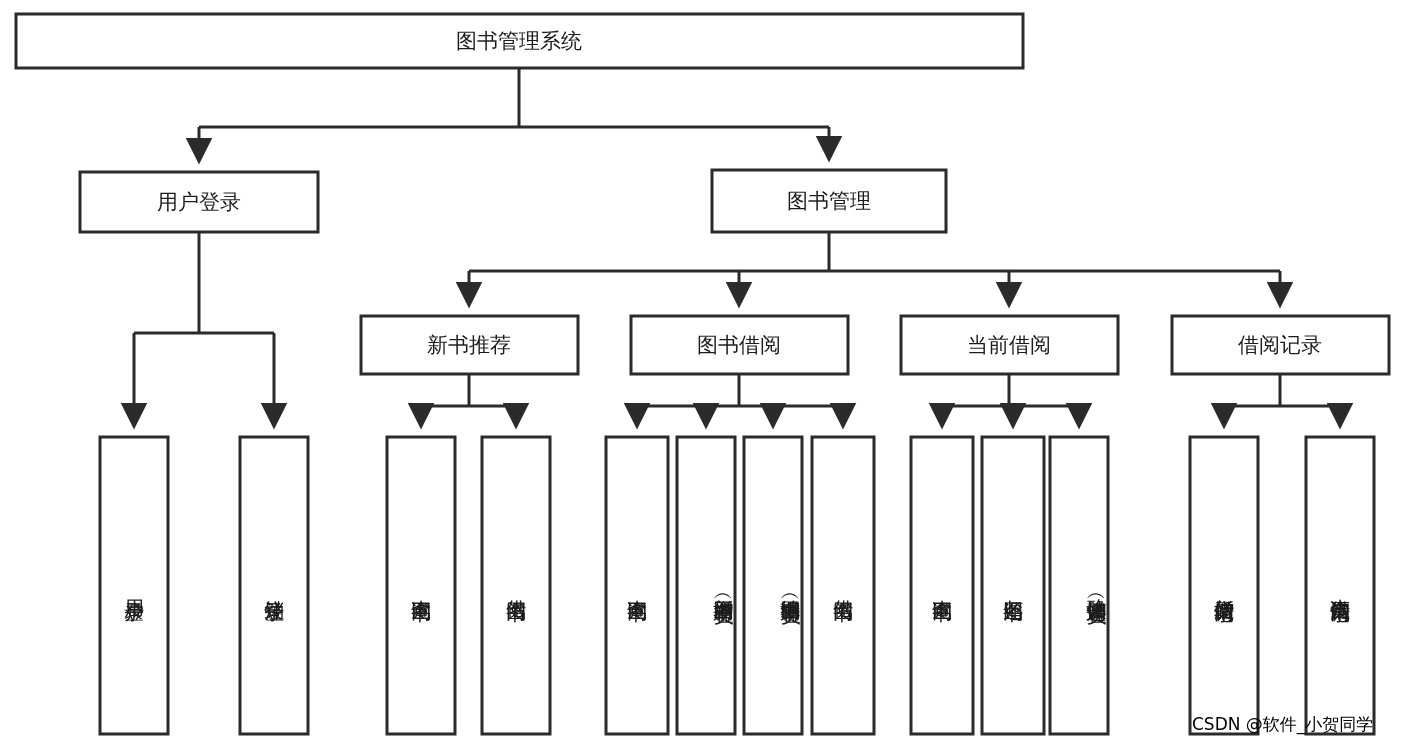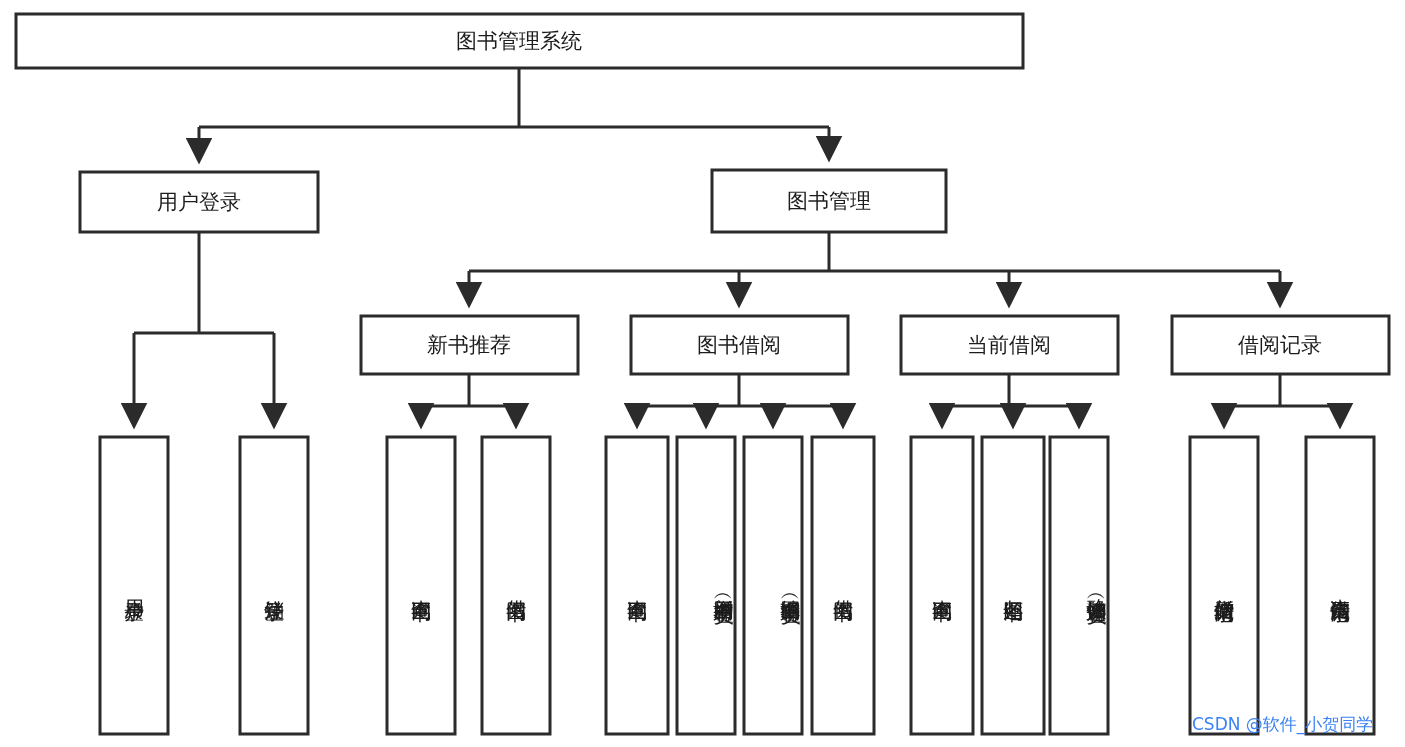--- a/index.html
+++ b/index.html
@@ -59,21 +59,21 @@
     white-space: nowrap;
     letter-spacing: 1px;
     pointer-events: none;
   }
   .watermark {
     position: absolute;
     left: 1192px;
     top: 713px;
     font-family: "DejaVu Sans", "Liberation Sans", sans-serif;
     font-size: 17px;
-    color: #3b82f6;
+    color: #000000;
     white-space: nowrap;
     text-align: center;
   }
 </style>
 </head>
 <body>
 
 <div id="stage">
 
   <svg class="diagram" viewBox="0 0 1405 747">

